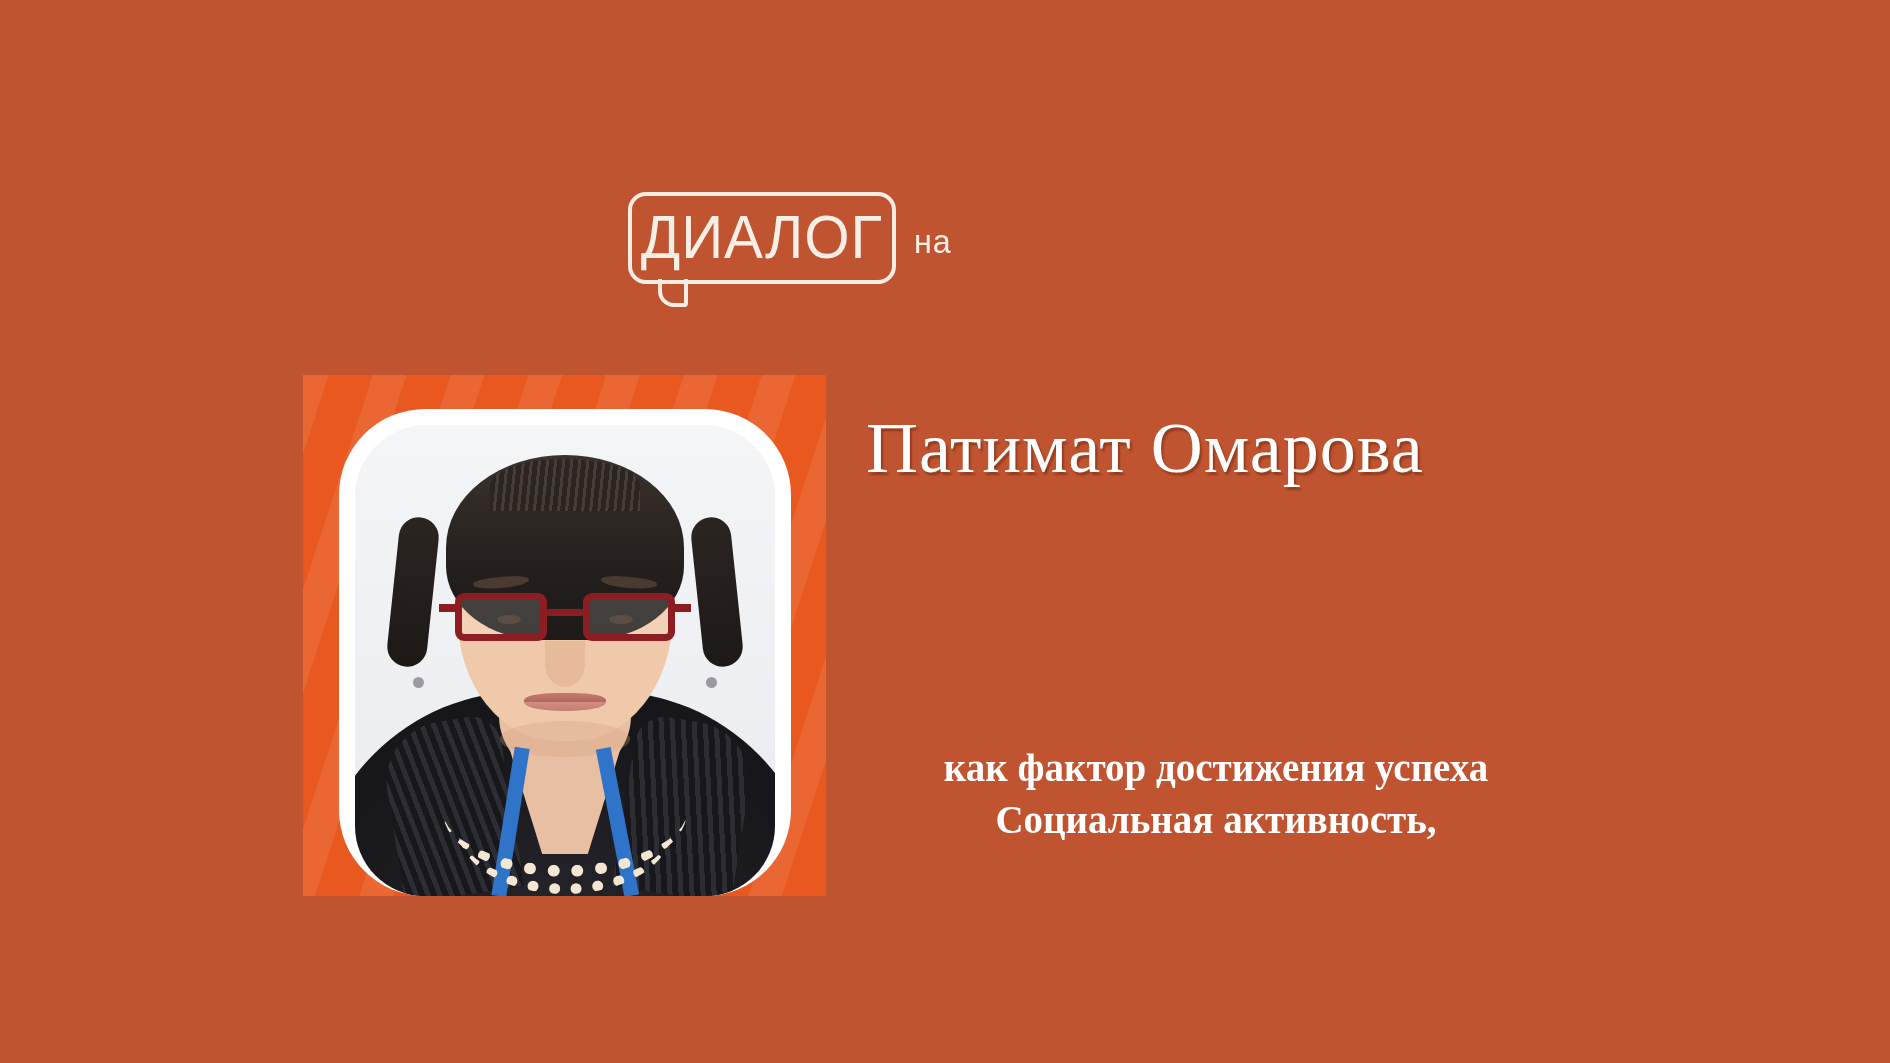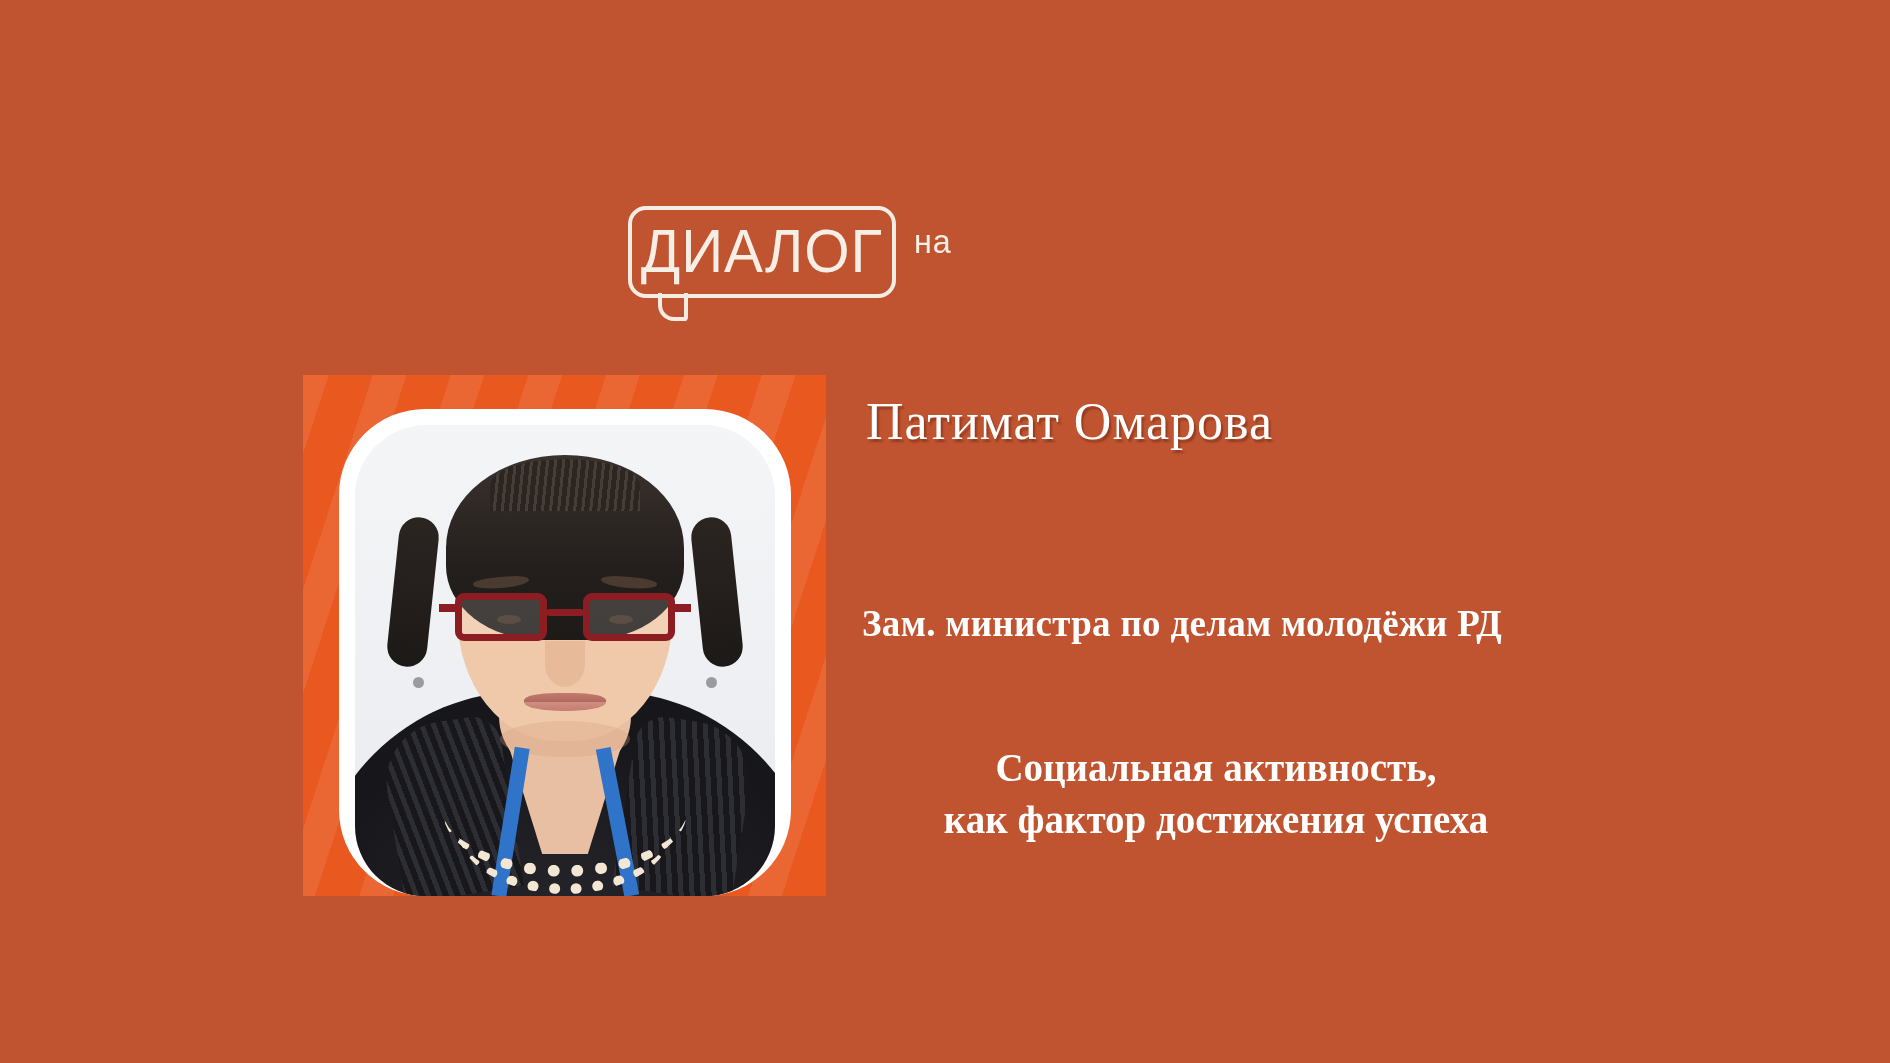--- a/index.html
+++ b/index.html
@@ -19,21 +19,21 @@
   }
 
   
   .logo {
     position: absolute;
     left: 628px;
     top: 178px;
     width: 640px;
     height: 120px;
     display: flex;
-    align-items: flex-end;
+    align-items: center;
   }
   .bubble {
     position: relative;
     border: 4px solid #f5ede4;
     border-radius: 18px;
     box-sizing: border-box;
     height: 92px;
     display: flex;
     align-items: center;
     justify-content: center;
@@ -250,24 +250,24 @@
   .earring-l, .earring-r {
     position: absolute; top: 252px; width: 11px; height: 11px;
     background: #9b9aa0; border-radius: 50%;
   }
   .earring-l { left: 58px; } .earring-r { right: 58px; }
 
   
   .speaker-name {
     position: absolute;
     left: 866px;
-    top: 392px;
+    top: 407px;
     color: #ffffff;
     font-family: "Liberation Serif", serif;
-    font-size: 52px;
+    font-size: 72px;
     font-weight: 400;
     letter-spacing: 1px;
     white-space: nowrap;
     text-shadow: 2px 3px 2px rgba(90,30,10,0.45);
   }
   .speaker-role {
     position: absolute;
     left: 862px;
     top: 602px;
     color: #ffffff;
@@ -344,20 +344,19 @@
         <div class="lanyard-l"></div>
         <div class="lanyard-r"></div>
         <div class="pearl-strand s1"></div>
         <div class="pearl-strand s2"></div>
       </div>
     </div>
   </div>
 
   <div class="speaker-name">Патимат Омарова</div>
 
-  <div class="speaker-role">Зам. министра по делам молодёжи РД</div>
 
   <div class="topic">
+    <span class="topic-line">как фактор достижения успеха</span>
     <span class="topic-line">Социальная активность,</span>
-    <span class="topic-line">как фактор достижения успеха</span>
   </div>
 
 </div>
 
 </body></html>

